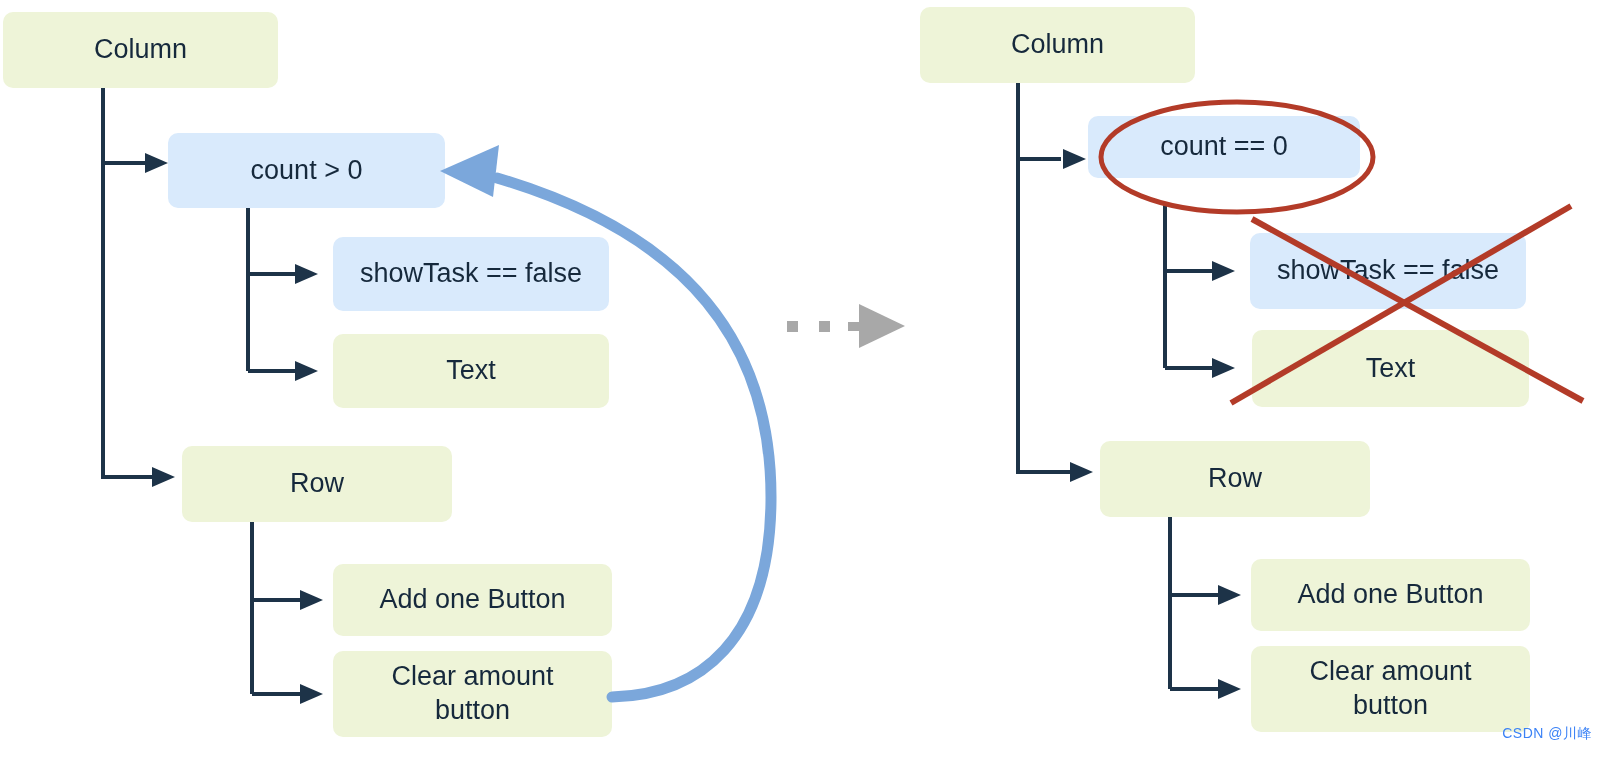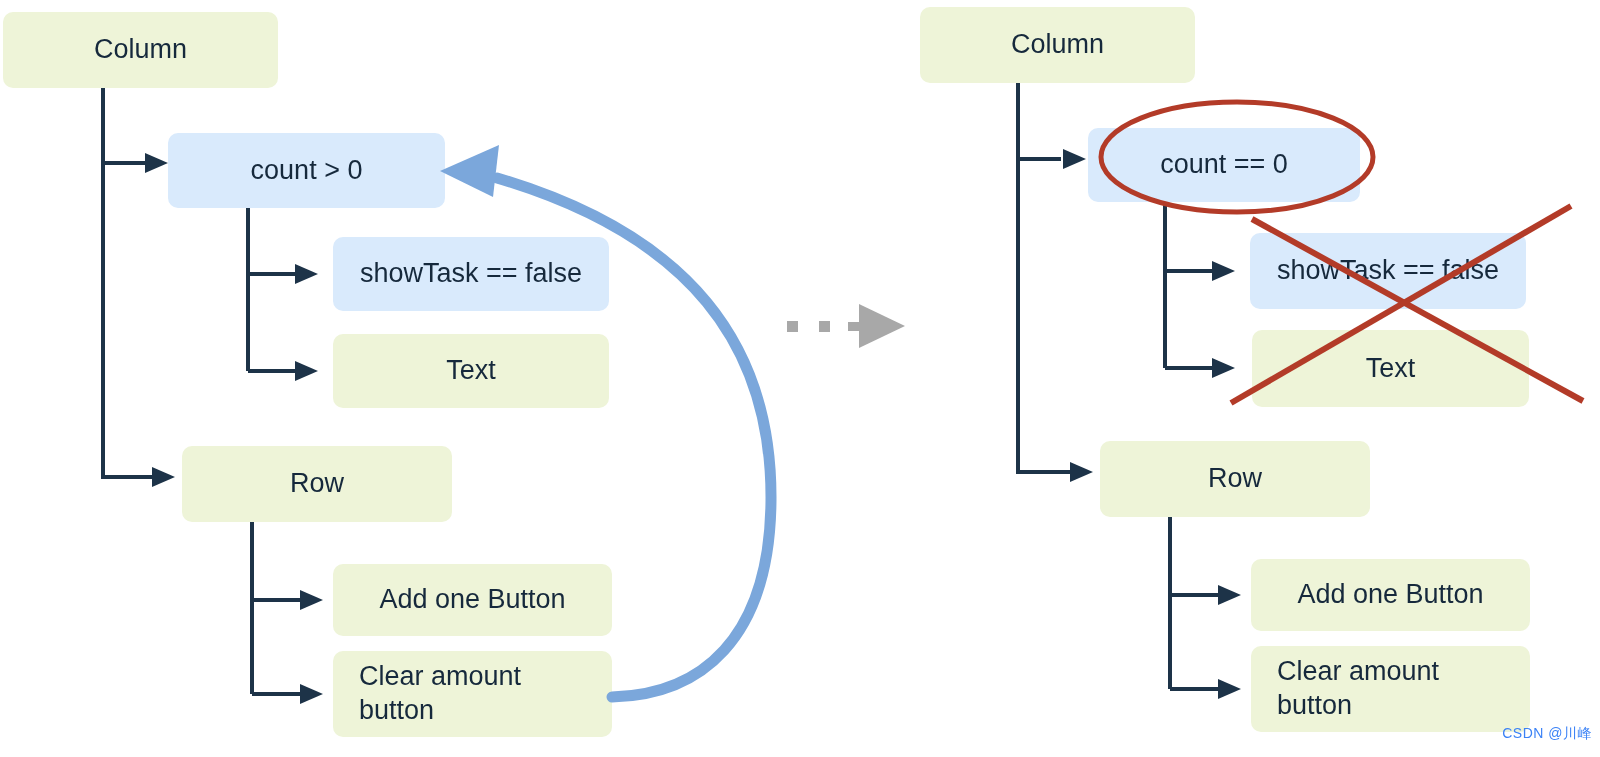--- a/index.html
+++ b/index.html
@@ -6,20 +6,21 @@
   .stage{
     position:relative;
     width:1600px;height:757px;
     background:#ffffff;
     font-family:"Liberation Sans","DejaVu Sans",sans-serif;
     overflow:hidden;
   }
   .node{
     position:absolute;
     display:flex;align-items:center;justify-content:center;
+    text-align:center;
     border-radius:10px;
     font-size:27px;
     color:#16293c;
     line-height:1.25;
     z-index:1;
   }
   .yellow{background:#eef4d8;}
   .blue{background:#d9eafc;}
   .narrow-text{padding:0 26px;box-sizing:border-box;}
 
@@ -27,21 +28,21 @@
   #l-column   {left:3px;   top:12px;  width:275px; height:76px;}
   #l-cond     {left:168px; top:133px; width:277px; height:75px;}
   #l-showtask {left:333px; top:237px; width:276px; height:74px;}
   #l-text     {left:333px; top:334px; width:276px; height:74px;}
   #l-row      {left:182px; top:446px; width:270px; height:76px;}
   #l-add      {left:333px; top:564px; width:279px; height:72px;}
   #l-clear    {left:333px; top:651px; width:279px; height:86px;}
 
   
   #r-column   {left:920px;  top:7px;   width:275px; height:76px;}
-  #r-cond     {left:1088px; top:128px; width:272px; height:74px;}
+  #r-cond     {left:1088px; top:116px; width:272px; height:62px;}
   #r-showtask {left:1250px; top:233px; width:276px; height:76px;}
   #r-text     {left:1252px; top:330px; width:277px; height:77px;}
   #r-row      {left:1100px; top:441px; width:270px; height:76px;}
   #r-add      {left:1251px; top:559px; width:279px; height:72px;}
   #r-clear    {left:1251px; top:646px; width:279px; height:86px;}
 
   .overlay{
     position:absolute;left:0;top:0;width:1600px;height:757px;
     z-index:2;pointer-events:none;
   }

